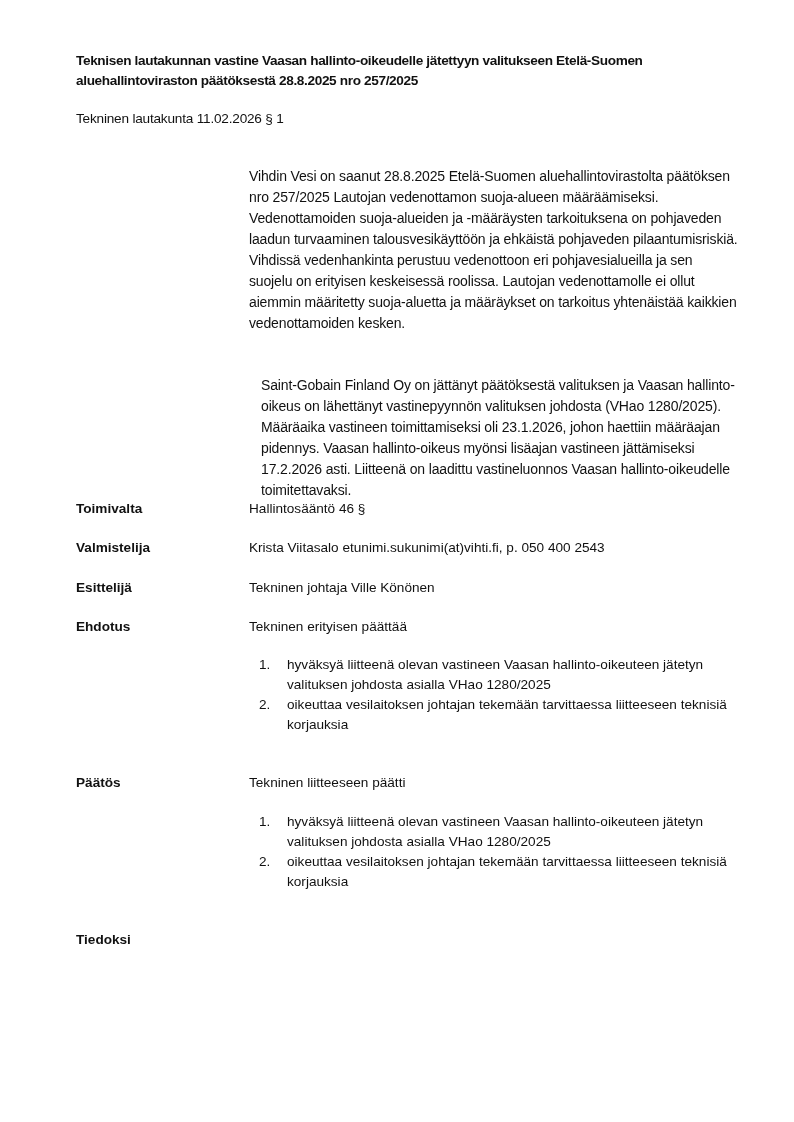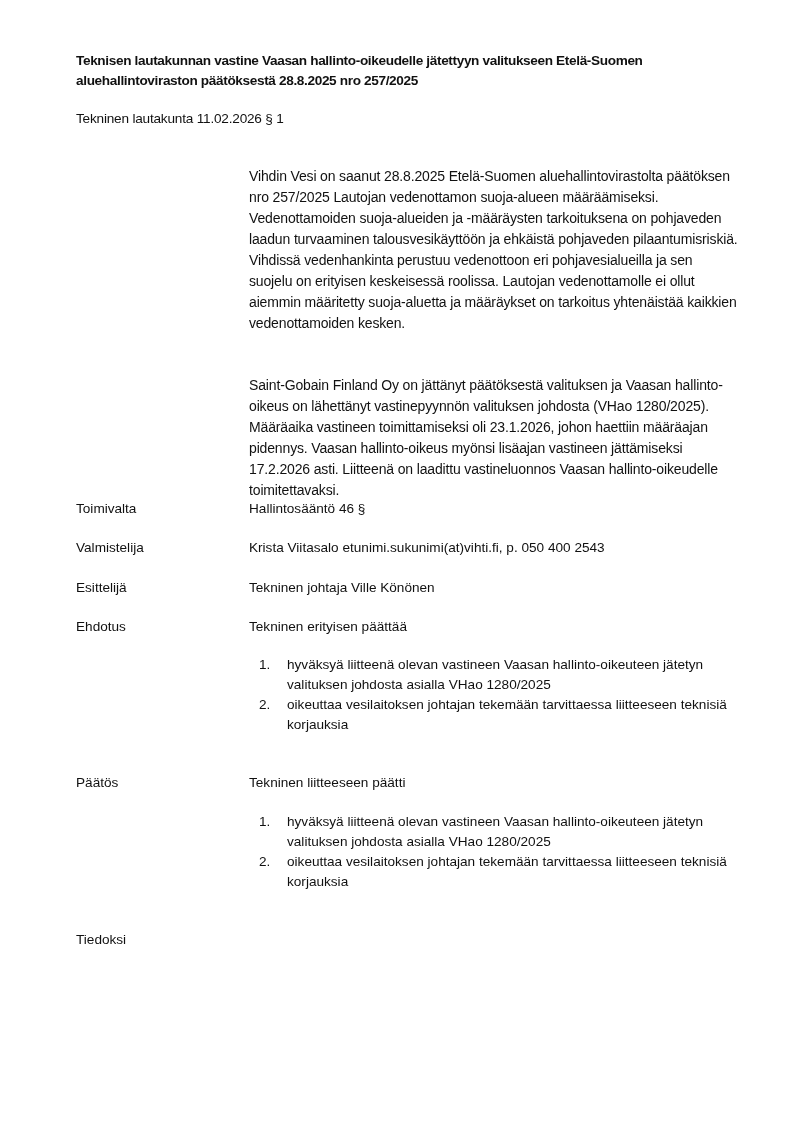--- a/index.html
+++ b/index.html
@@ -10,23 +10,23 @@
   .page { position: absolute; left: 0; top: 0; width: 794px; height: 1122px; }
   .title {
     position: absolute; left: 76px; top: 51px; width: 660px;
     font-weight: bold; font-size: 13.6px; line-height: 20px; letter-spacing: -0.35px;
   }
   .meta { position: absolute; left: 76px; top: 108px; font-size: 13.6px; line-height: 21px; letter-spacing: -0.2px; }
   .body-text {
     position: absolute; left: 249px; width: 490px; font-size: 14px; line-height: 21px; letter-spacing: -0.15px;
   }
   .p1 { top: 166px; }
-  .p2 { top: 375px; }
+  .p2 { top: 375px; margin-left: 12px; }
   .row { position: absolute; left: 76px; width: 670px; font-size: 13.6px; line-height: 21px; }
-  .row .label { position: absolute; left: 0; top: 0; }
+  .row .label { position: absolute; left: 0; top: 0; font-weight: bold; }
   .row .value { position: absolute; left: 173px; top: 0; white-space: nowrap; }
   .list { position: absolute; left: 249px; width: 490px; font-size: 13.6px; line-height: 20px; margin: 0; padding: 0; list-style: none; }
   .list li { position: relative; padding-left: 38px; }
   .list .num { position: absolute; left: 10px; top: 0; }
 </style>
 </head>
 <body>
 
 <div class="page">
   <div class="title">Teknisen lautakunnan vastine Vaasan hallinto-oikeudelle jätettyyn valitukseen Etelä-Suomen aluehallintoviraston päätöksestä 28.8.2025  nro 257/2025</div>

